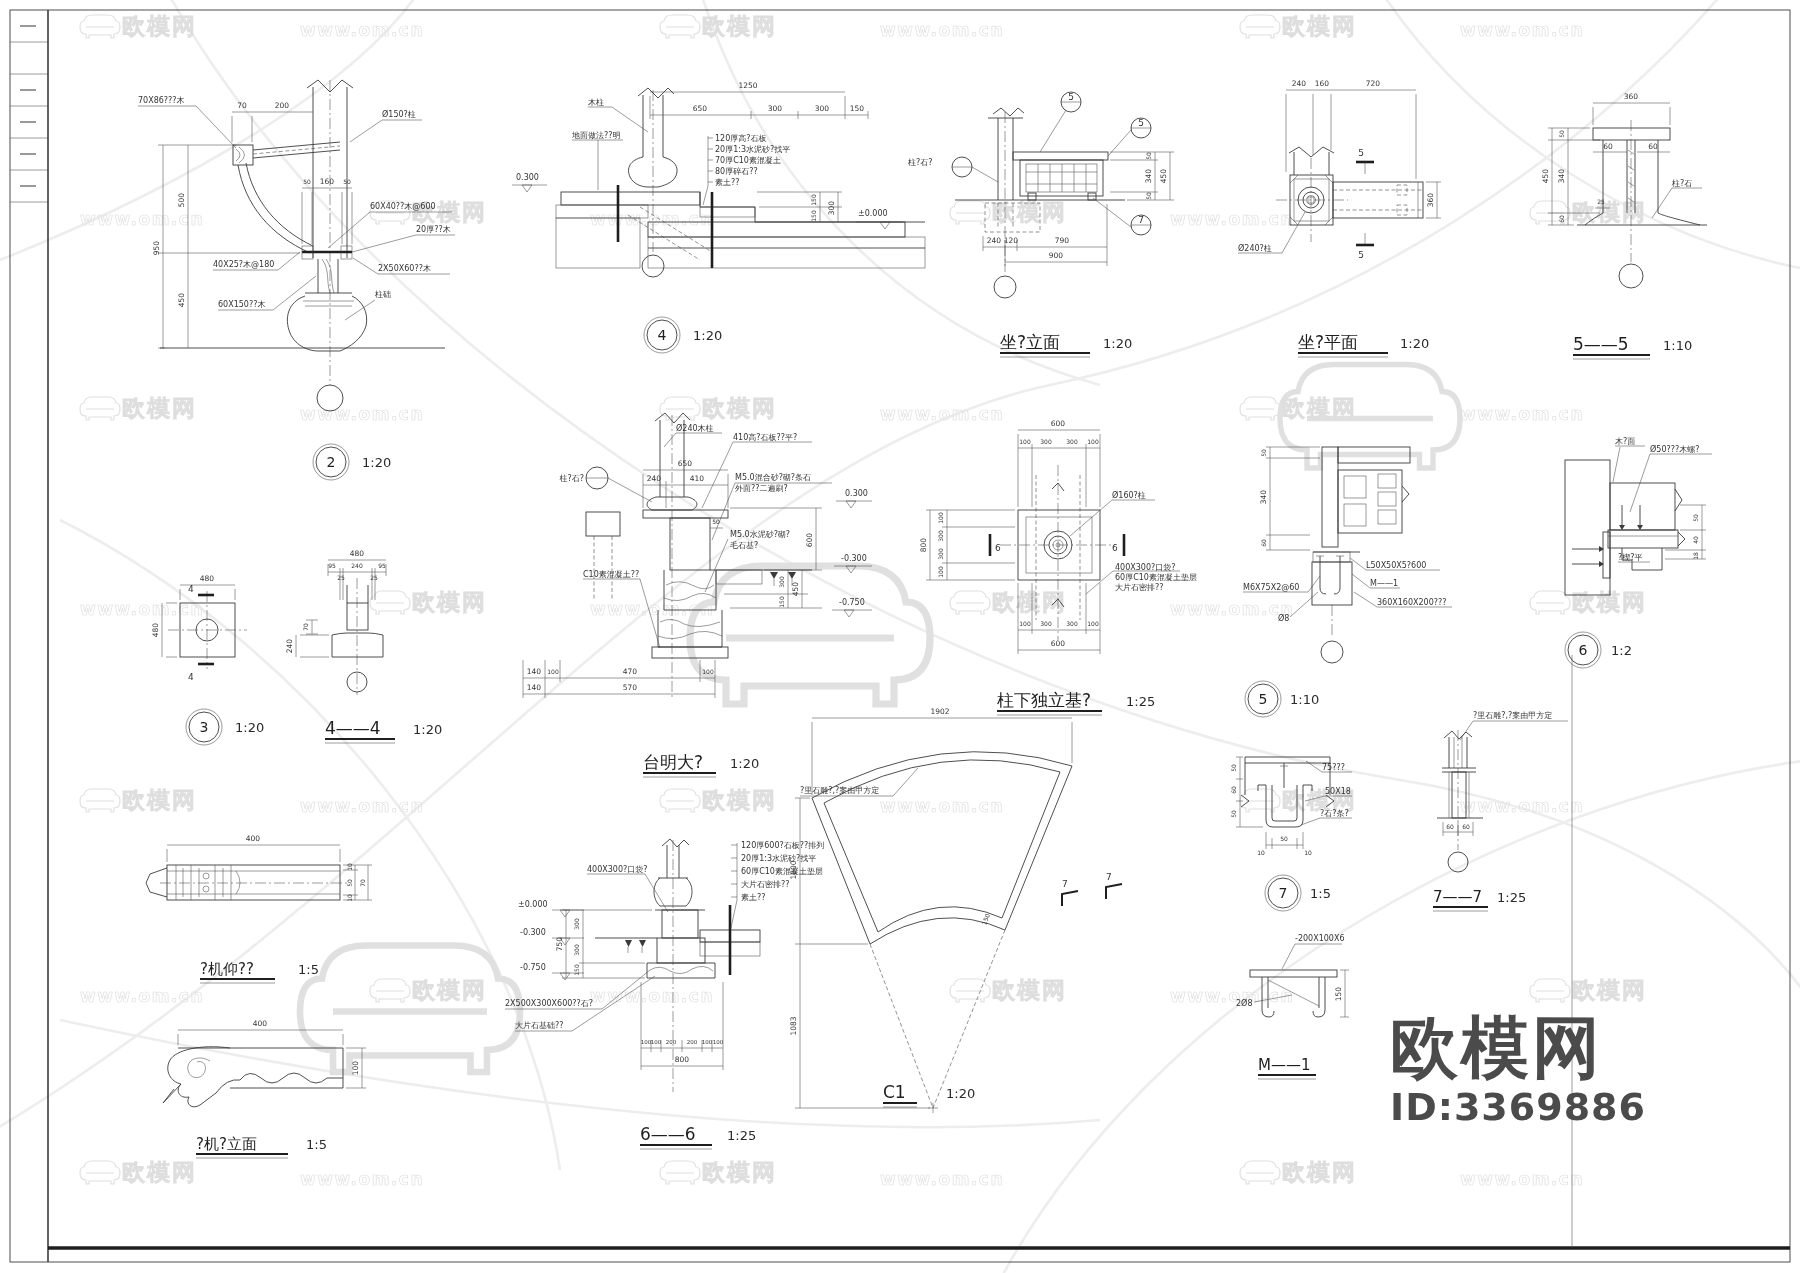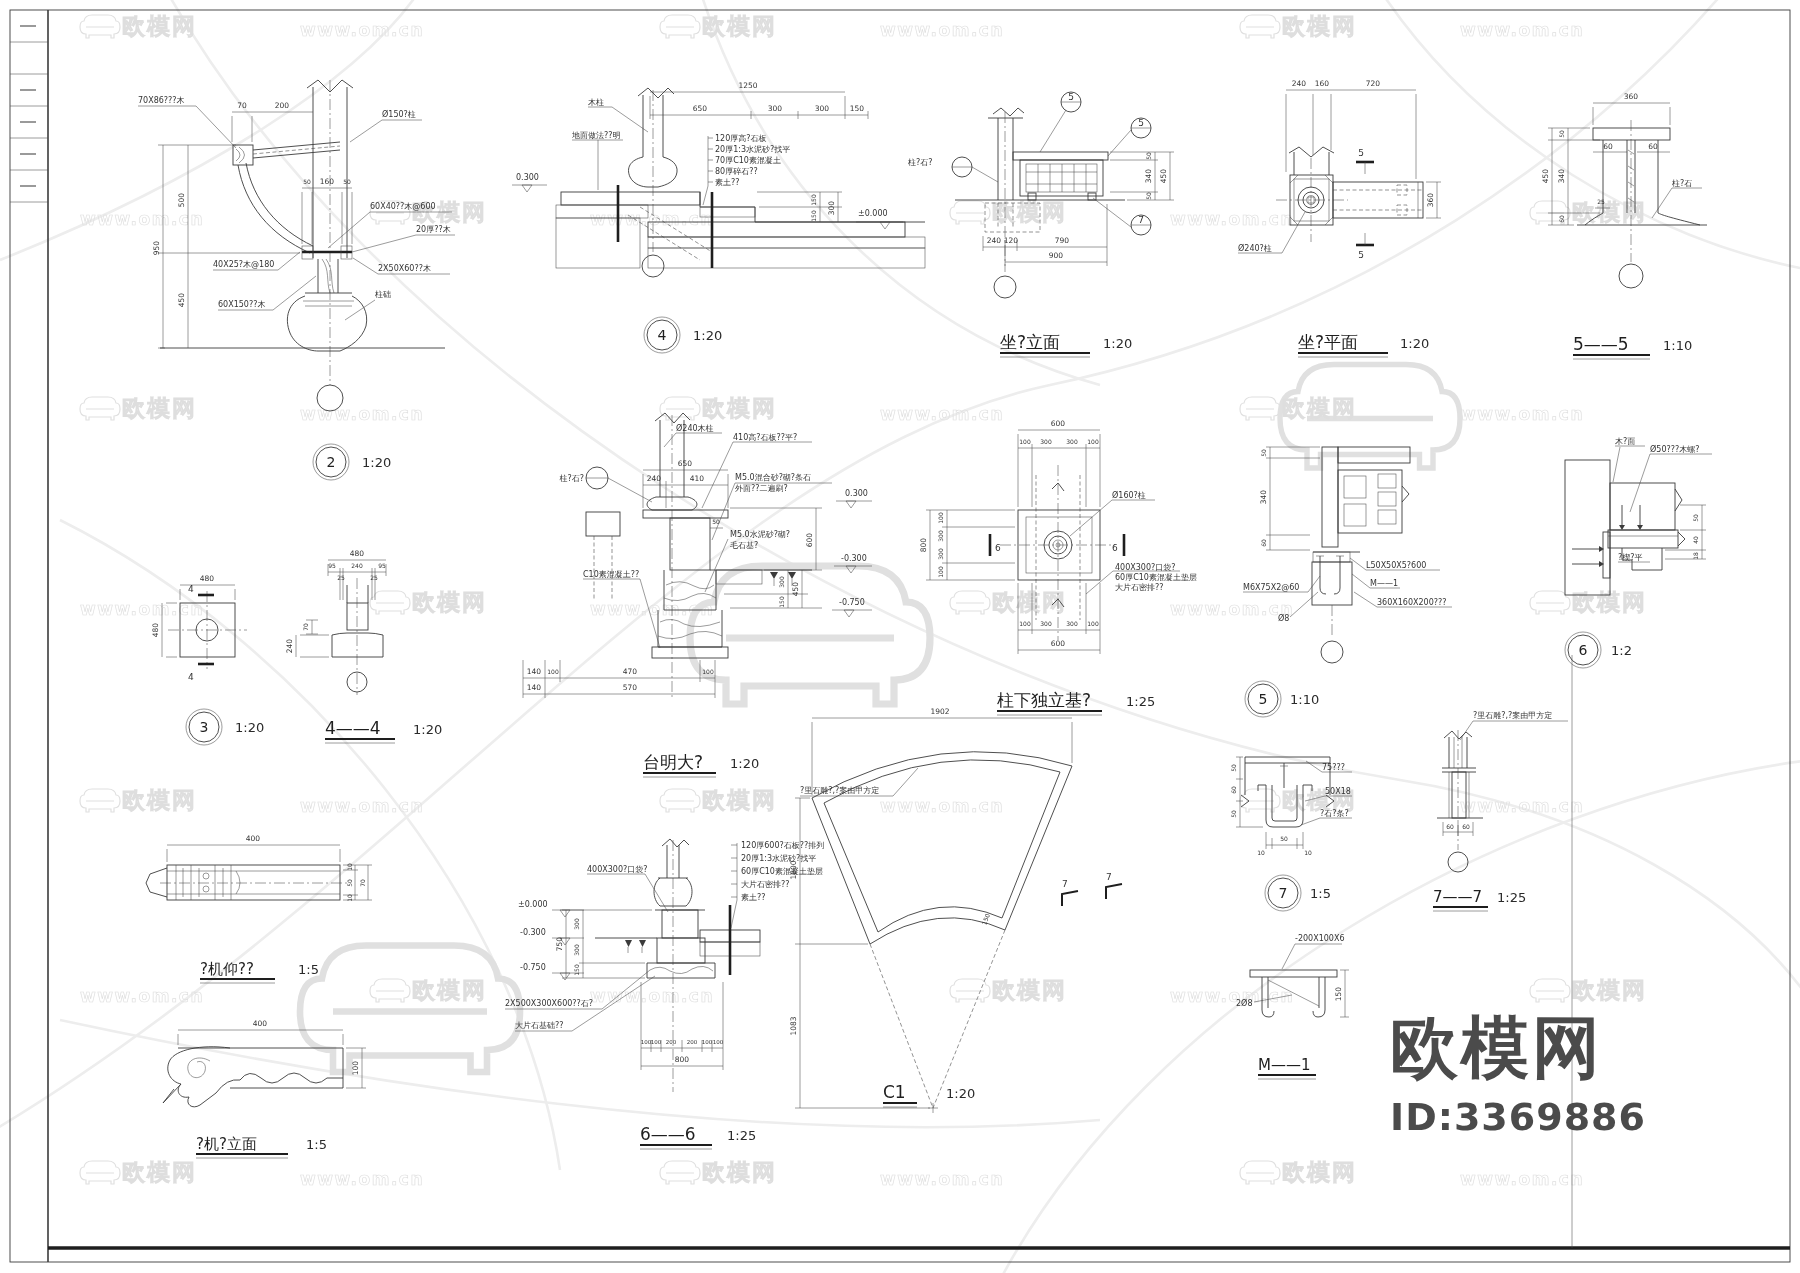--- a/index.html
+++ b/index.html
@@ -21,21 +21,21 @@
   .tsc{font-size:13px;fill:#2a2a2a}
   .num{font-size:14px;fill:#1f1f1f}
   .mid{text-anchor:middle}
   .end{text-anchor:end}
   .wmu{font-size:17px;fill:none;stroke:#e0e0e0;stroke-width:.7;font-weight:bold;letter-spacing:1.5px}
   .wmt{font-size:23px;fill:none;stroke:#dedede;stroke-width:.8;font-weight:bold;letter-spacing:2px}
   .wcv{stroke:#ededed;fill:none;stroke-width:2.6}
   .sofa{stroke:#e0e0e0;fill:none;stroke-width:1.2}
   .bigwm{position:absolute;left:1390px;top:1014px;color:#4b4b4b;font-weight:bold;line-height:1}
   .bigwm .b{font-size:68px;letter-spacing:3px}
-  .bigwm .i{font-size:38px;margin-top:16px;letter-spacing:1px}
+  .bigwm .i{font-size:38px;margin-top:6px;letter-spacing:1px}
 </style>
 </head>
 <body>
 
 <div class="sheet">
 <svg width="1800" height="1273" viewBox="0 0 1800 1273">
 <defs>
   <pattern id="h45" patternUnits="userSpaceOnUse" width="5.5" height="5.5" patternTransform="rotate(45)">
           <line x1="0" y1="0" x2="0" y2="5.5" class="hl"></line>
         </pattern>

